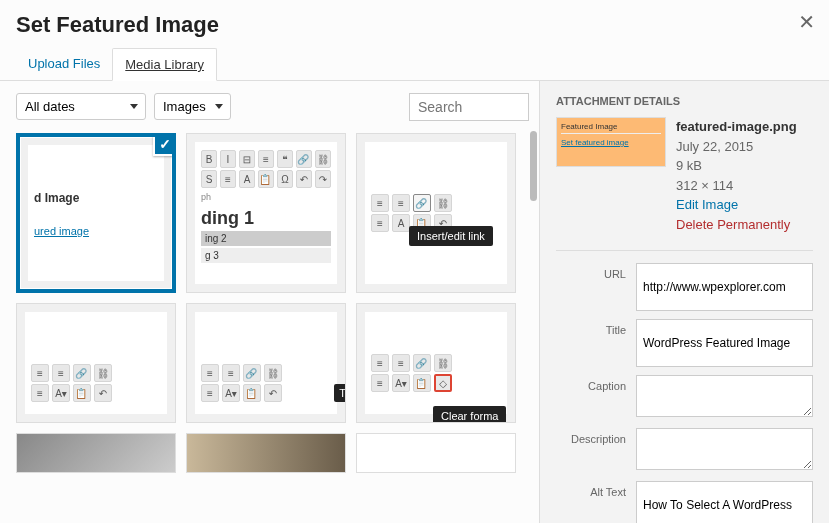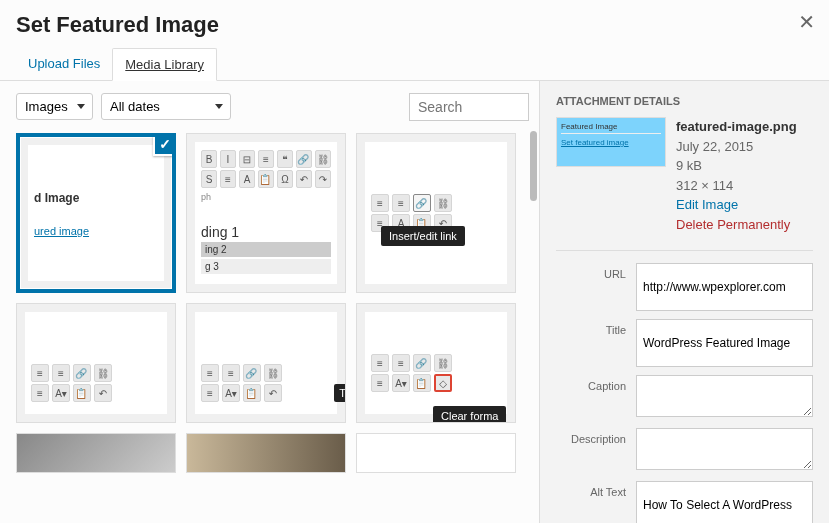--- a/index.html
+++ b/index.html
@@ -28,21 +28,21 @@
 .thumb-short { height: 120px; }
 .tb-row { display: flex; gap: 3px; margin: 2px 0; }
 .tb-ico { width: 18px; height: 18px; background: #e8e8e8; border: 1px solid #d5d5d5; border-radius: 2px; display: flex; align-items: center; justify-content: center; font-size: 10px; color: #555; }
 .tb-ico.hl { border: 1px solid #888; background: #f5f5f5; }
 .tb-ico.red { border: 2px solid #d43; }
 .tooltip { position: absolute; background: #222; color: #fff; font-size: 11px; padding: 4px 8px; border-radius: 2px; white-space: nowrap; z-index: 10; }
 .scrollbar { position: absolute; right: 2px; top: 50px; width: 7px; height: 70px; background: #bbb; border-radius: 4px; }
 .right { width: 290px; background: #f3f3f3; border-left: 1px solid #ddd; padding: 14px 16px; overflow-y: auto; }
 .panel-title { text-transform: uppercase; font-size: 11px; font-weight: bold; color: #666; margin-bottom: 10px; }
 .details { display: flex; gap: 10px; margin-bottom: 16px; }
-.preview { width: 110px; height: 50px; background: #7dd3fc; border: 1px solid #ddd; padding: 4px; font-size: 8px; }
+.preview { width: 110px; height: 50px; background: #fdba74; border: 1px solid #ddd; padding: 4px; font-size: 8px; }
 .preview .pv-title { color: #333; border-bottom: 1px solid #eee; padding-bottom: 2px; margin-bottom: 4px; }
 .preview .pv-link { color: #0073aa; text-decoration: underline; }
 .meta { font-size: 13px; line-height: 1.5; }
 .meta .fname { font-weight: bold; color: #333; }
 .meta .gray { color: #666; }
 .link-blue { color: #0073aa; cursor: pointer; }
 .link-red { color: #b32d2e; cursor: pointer; }
 .fields { border-top: 1px solid #ddd; padding-top: 12px; }
 .field-row { display: flex; align-items: flex-start; margin-bottom: 8px; }
 .field-label { width: 80px; text-align: right; padding-right: 10px; padding-top: 5px; color: #666; font-size: 11px; }
@@ -62,22 +62,22 @@
     <div class="title">Set Featured Image</div>
     <div class="close">✕</div>
   </div>
   <div class="tabs">
     <div class="tab">Upload Files</div>
     <div class="tab active">Media Library</div>
   </div>
   <div class="main">
     <div class="left">
       <div class="toolbar">
+        <span class="select-wrap"><select class="select" style="width:130px"><option>All dates</option></select></span>
         <span class="select-wrap"><select class="select"><option>Images</option></select></span>
-        <span class="select-wrap"><select class="select" style="width:130px"><option>All dates</option></select></span>
         <input class="search" placeholder="Search" style="">
       </div>
       <div class="scrollbar"></div>
 
       <div class="grid">
 
         <div class="thumb selected">
           <div class="check"></div>
           <div class="thumb-inner" style="display:flex;flex-direction:column;justify-content:center;gap:18px;">
             <div class="blob">d Image</div>
@@ -99,42 +99,42 @@
             <div class="tb-row">
                 <div class="tb-ico">S</div>
                 <div class="tb-ico">≡</div>
                 <div class="tb-ico">A</div>
                 <div class="tb-ico">📋</div>
                 <div class="tb-ico">Ω</div>
                 <div class="tb-ico">↶</div>
                 <div class="tb-ico">↷</div>
               </div>
             <div style="font-size:9px;color:#888;margin-top:4px">ph</div>
-            <div style="font-size:14px;font-weight:normal;margin-top:22px">ding 1</div>
+            <div style="font-size:18px;font-weight:bold;margin-top:6px">ding 1</div>
             <div class="hrow" style="background:#ccc">ing 2</div>
             <div class="hrow">g 3</div>
           </div>
         </div>
 
         <div class="thumb" style="position:relative">
           <div class="thumb-inner" style="padding-top:50px">
             <div class="tb-row">
                 <div class="tb-ico">≡</div>
                 <div class="tb-ico">≡</div>
                 <div class="tb-ico hl">🔗</div>
                 <div class="tb-ico">⛓</div>
               </div>
             <div class="tb-row">
                 <div class="tb-ico">≡</div>
                 <div class="tb-ico">A</div>
                 <div class="tb-ico">📋</div>
                 <div class="tb-ico">↶</div>
               </div>
           </div>
-          <div class="tooltip" style="top:92px;left:24px">Insert/edit link</div>
+          <div class="tooltip" style="top:92px;left:52px">Insert/edit link</div>
         </div>
 
         <div class="thumb thumb-short">
           <div class="thumb-inner" style="padding-top:50px">
             <div class="tb-row">
                 <div class="tb-ico">≡</div>
                 <div class="tb-ico">≡</div>
                 <div class="tb-ico">🔗</div>
                 <div class="tb-ico">⛓</div>
               </div>

